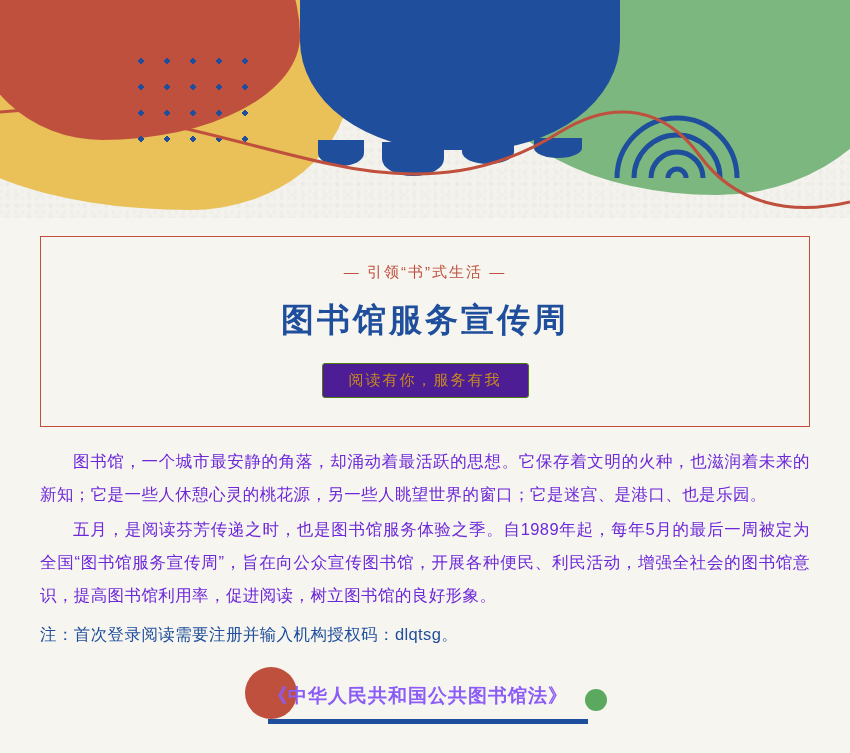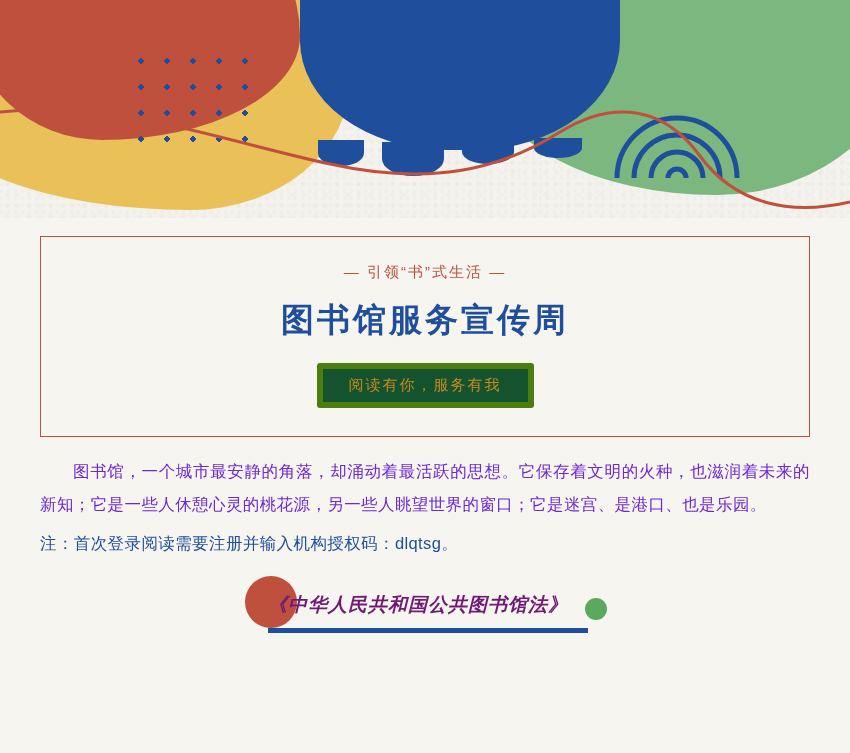--- a/index.html
+++ b/index.html
@@ -118,27 +118,27 @@
   }
   .main-title {
     color: #1f4e9c;
     font-size: 33px;
     font-weight: bold;
     letter-spacing: 3px;
     margin: 8px 0 20px 0;
   }
   .pill {
     display: inline-block;
-    border: 6px solid #4d7c0f;
+    border: 1px solid #4d7c0f;
     color: #c98a1f;
     font-size: 15px;
     letter-spacing: 2px;
     padding: 7px 26px;
     border-radius: 3px;
-    background: #14532d;
+    background: #4c1d95;
   }
 
   
   .body-wrap {
     margin: 18px 40px 0 40px;
   }
   .para {
     color: #6d28d9;
     font-size: 16.5px;
     line-height: 2.0;
@@ -177,24 +177,23 @@
     top: 24px;
     width: 22px;
     height: 22px;
     border-radius: 50%;
     background: #5aa95f;
   }
   .law-text {
     position: absolute;
     left: 228px;
     top: 18px;
-    color: #701a75;
+    color: #8b5cf6;
     font-size: 19px;
     font-weight: bold;
-    font-style: italic;
     letter-spacing: 1px;
     font-family: "Liberation Serif", serif;
   }
   .law-rule {
     position: absolute;
     left: 228px;
     top: 54px;
     width: 320px;
     height: 5px;
     background: #1f4e9c;
@@ -232,20 +231,21 @@
   </div>
 
   <div class="title-card">
     <div class="kicker">— 引领“书”式生活 —</div>
     <div class="main-title">图书馆服务宣传周</div>
     <div class="pill">阅读有你，服务有我</div>
   </div>
 
   <div class="body-wrap">
     <p class="para">图书馆，一个城市最安静的角落，却涌动着最活跃的思想。它保存着文明的火种，也滋润着未来的新知；它是一些人休憩心灵的桃花源，另一些人眺望世界的窗口；它是迷宫、是港口、也是乐园。</p>
+    <p class="para">五月，是阅读芬芳传递之时，也是图书馆服务体验之季。自1989年起，每年5月的最后一周被定为全国“图书馆服务宣传周”，旨在向公众宣传图书馆，开展各种便民、利民活动，增强全社会的图书馆意识，提高图书馆利用率，促进阅读，树立图书馆的良好形象。</p>
     <p class="note">注：首次登录阅读需要注册并输入机构授权码：dlqtsg。</p>
   </div>
 
   <div class="footer">
     <div class="circle-red"></div>
     <div class="circle-green"></div>
     <div class="law-text">《中华人民共和国公共图书馆法》</div>
     <div class="law-rule"></div>
   </div>
 

